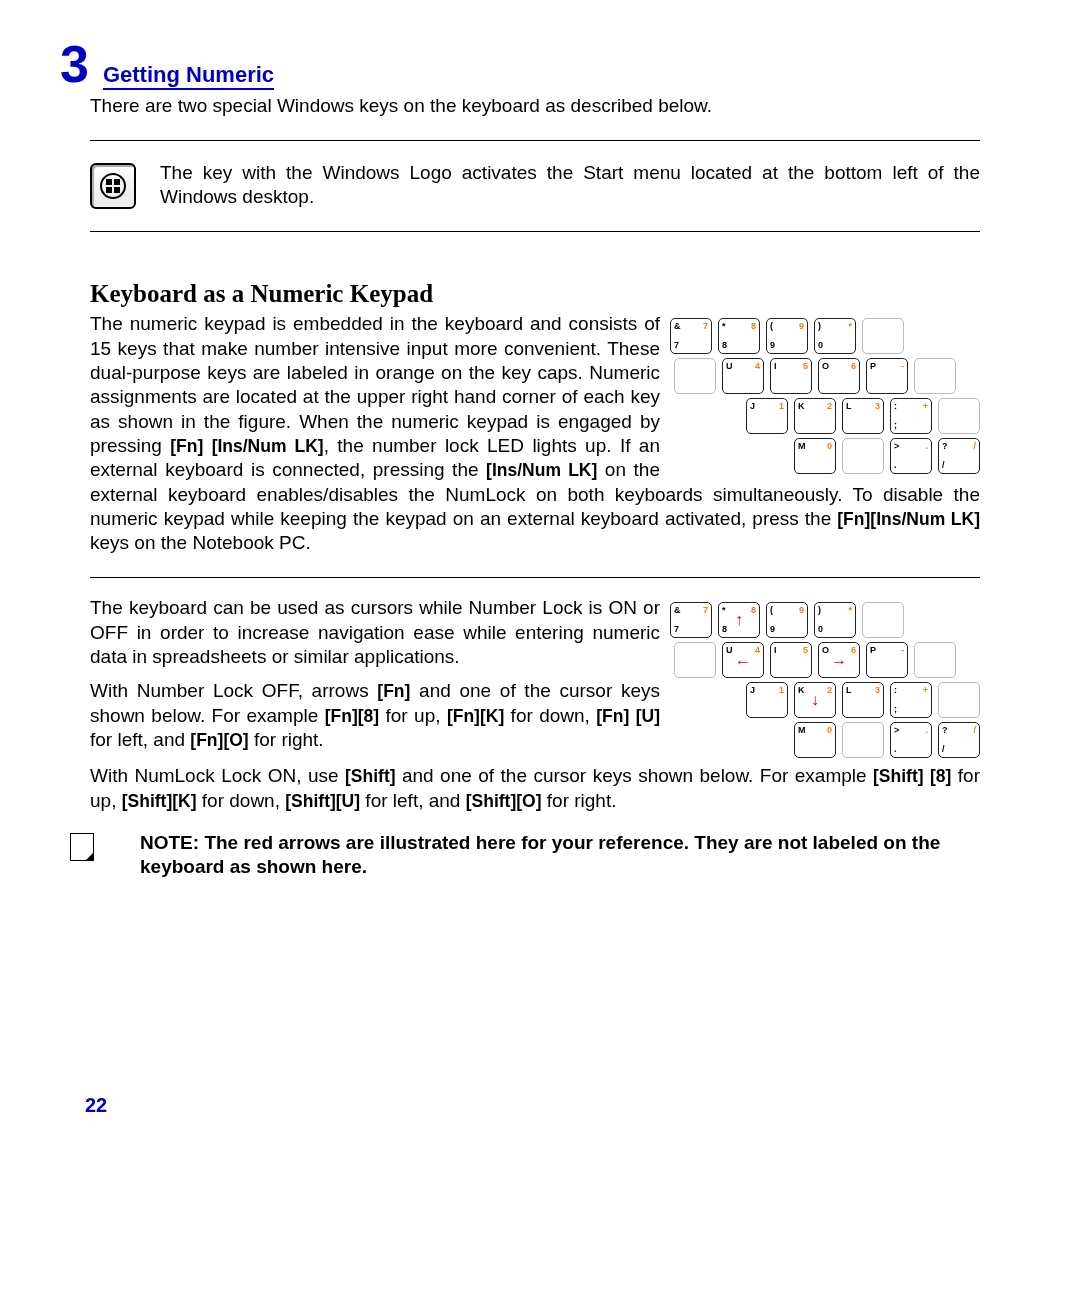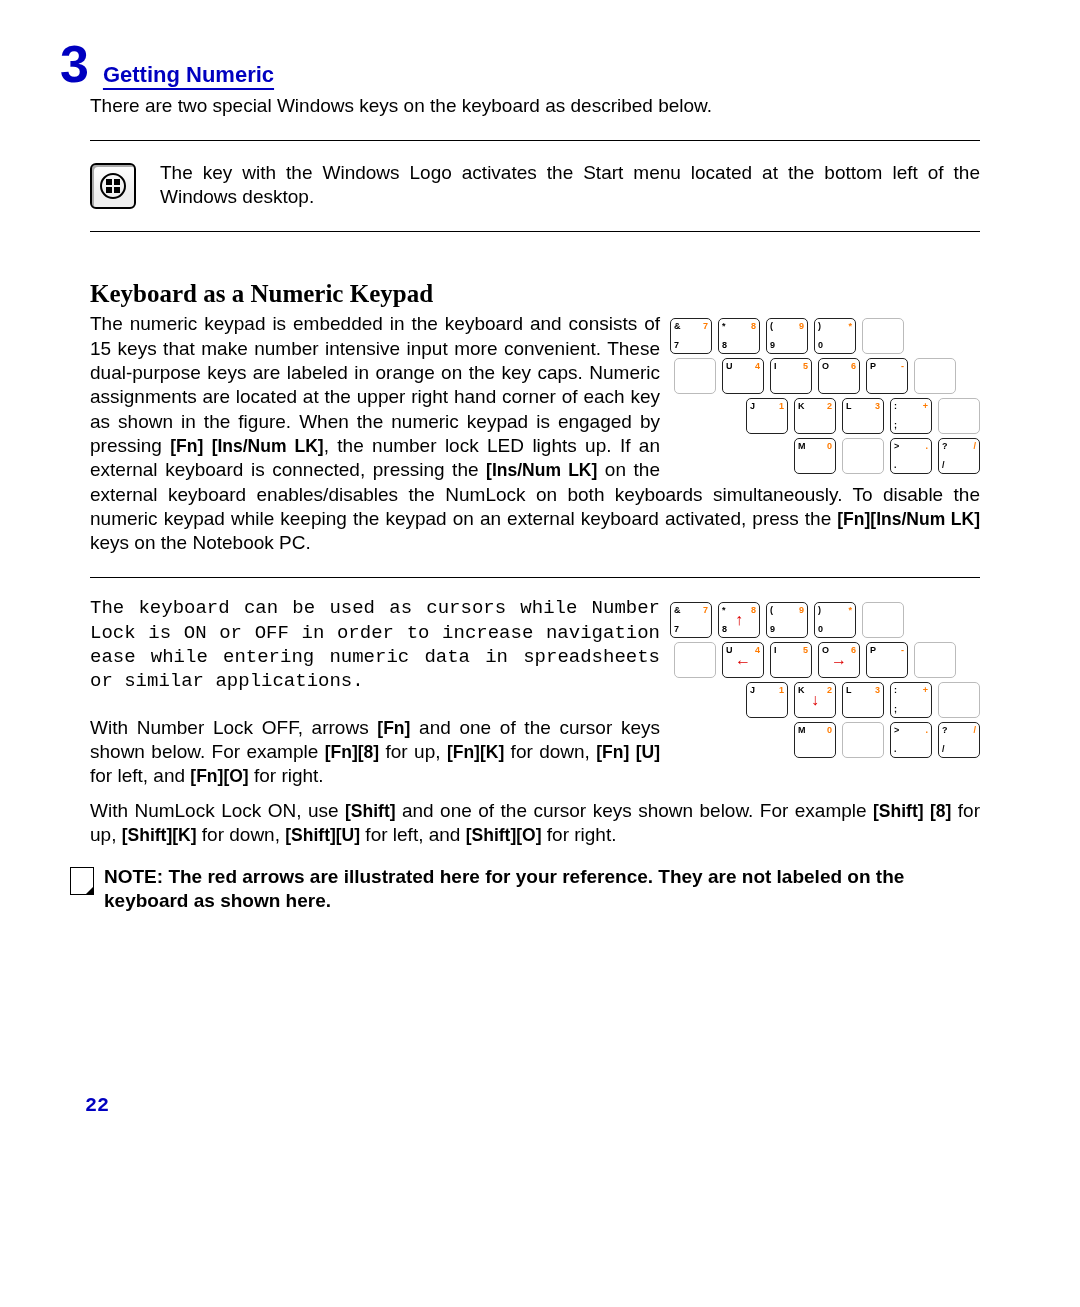--- a/index.html
+++ b/index.html
@@ -140,29 +140,28 @@
     position: relative;
     flex-shrink: 0;
     margin-top: 2px;
     margin-left: 10px;
   }
   .note-icon::after {
     content:""; position:absolute; right:-1px; bottom:-1px;
     border-left: 9px solid transparent;
     border-bottom: 9px solid #000;
   }
-  .note-text { font-size: 19px; font-weight: 700; line-height: 1.25; }
+  .note-text { font-size: 19px; font-weight: 700; line-height: 1.25; margin-left: 36px; }
   .page-num {
     position: absolute;
     left: 85px;
     bottom: 190px;
     font-size: 20px;
     font-weight: 700;
     color: #0000c0;
-    font-family: Liberation Mono, monospace;
   }
   .small-flag { width: 22px; height: 16px; display:inline-flex; align-items:center; justify-content:center; }
   .small-flag svg { width: 22px; height: 16px; }
   b.k { font-weight: 700; font-size: 17.5px; }
 </style>
 </head>
 <body>
 
 <div class="page">
 
@@ -391,21 +390,21 @@
               <span class="bl">.</span>
             </div>
             <div class="key">
               <span class="tl">?</span>
               <span class="tr">/</span>
               <span class="bl">/</span>
             </div>
           </div>
         </div>
     </div>
-    <div style="margin-bottom:22px;font-family:Liberation Mono, monospace;">The keyboard can be used as cursors while Number Lock is ON or OFF in order to increase navigation ease while entering numeric data in spreadsheets or similar applications.</div>
+    <div style="margin-bottom:10px;">The keyboard can be used as cursors while Number Lock is ON or OFF in order to increase navigation ease while entering numeric data in spreadsheets or similar applications.</div>
     <div style="margin-bottom:10px;">
       <span>With Number Lock OFF, arrows </span><b class="k">[Fn]</b><span> and one of the cursor keys shown below. For example </span><b class="k">[Fn][8]</b><span> for up, </span><b class="k">[Fn][K]</b><span> for down, </span><b class="k">[Fn]</b>
       <b class="k">[U]</b><span> for left, and </span><b class="k">[Fn][O]</b><span> for right.</span>
     </div>
     <div style="clear:both"></div>
     <div>
       <span>With NumLock Lock ON, use </span><b class="k">[Shift]</b><span> and one of the cursor keys shown below. For example </span><b class="k">[Shift]</b>
       <b class="k">[8]</b><span> for up, </span><b class="k">[Shift][K]</b><span> for down, </span><b class="k">[Shift][U]</b><span> for left, and </span><b class="k">[Shift][O]</b><span> for right.</span>
     </div>
   </div>

